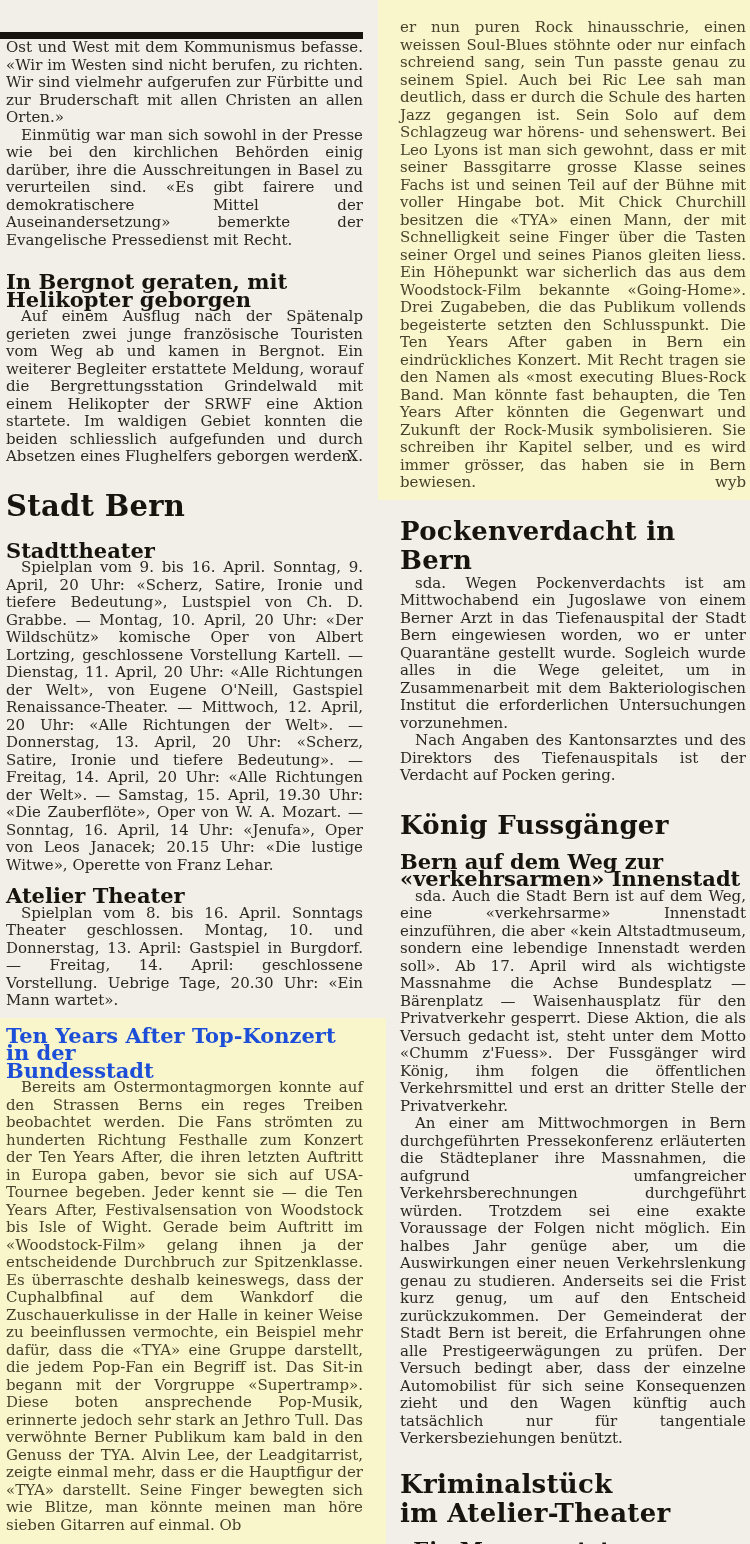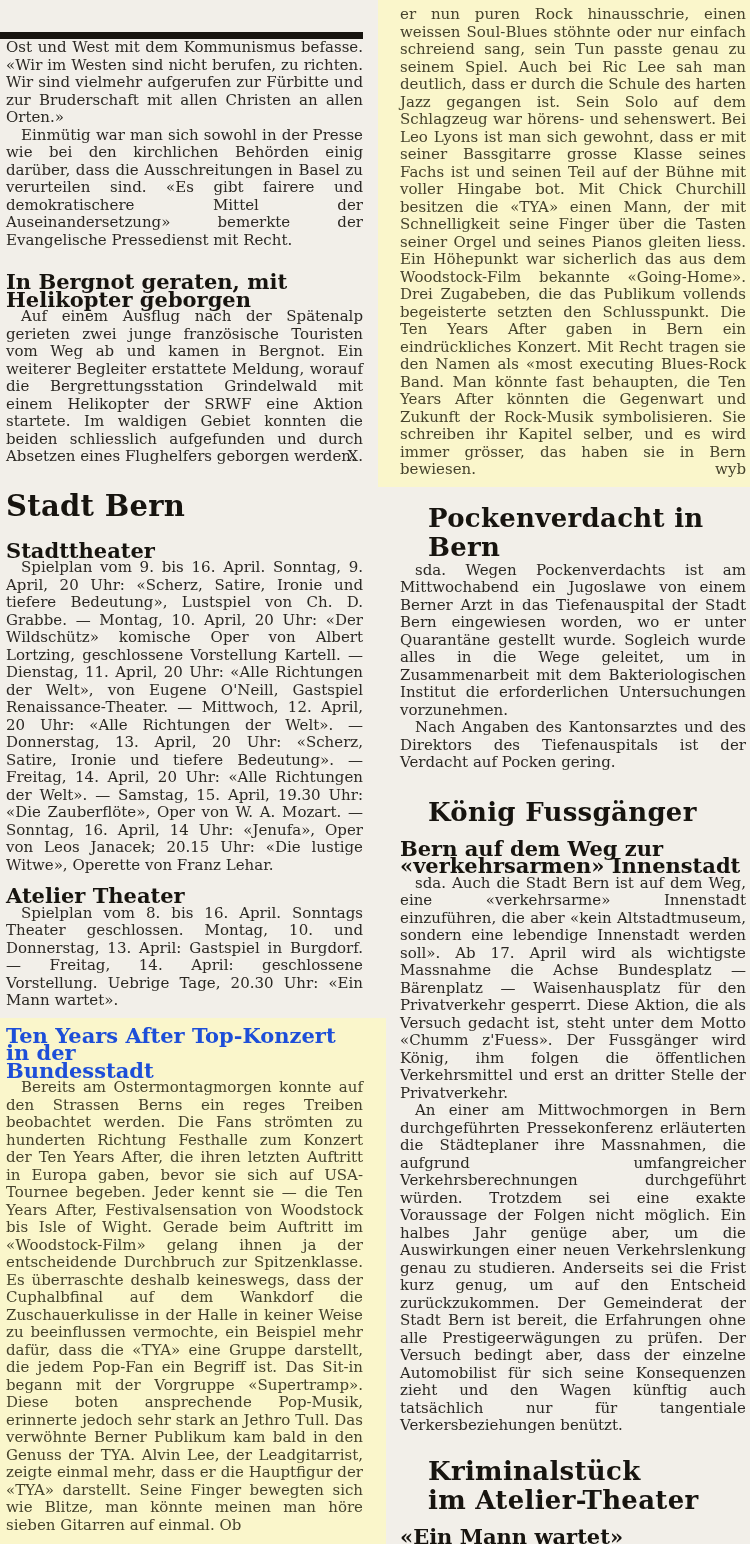--- a/index.html
+++ b/index.html
@@ -33,34 +33,34 @@
   }
   .ind{text-indent:15px;}
   .subhead{
     font-weight:bold;font-size:21px;line-height:17.5px;
     color:var(--heading-ink);text-align:left;
   }
   .headline{
     font-weight:bold;color:var(--heading-ink);letter-spacing:0.3px;
   }
   .headline-xl{font-size:29px;line-height:32px;}
-  .headline-lg{font-size:26px;line-height:29px;margin-left:28px;}
+  .headline-lg{font-size:26px;line-height:29px;}
   .sig{
     text-align:right;margin-top:-17.5px;font-size:15px;line-height:17.5px;
   }
 
   .highlight-left{
     background:var(--highlight);color:var(--highlight-ink);
     margin:8px -23px 0 -6px;
     padding:9px 23px 40px 6px;
   }
   .highlight-right{
     background:var(--highlight);color:var(--highlight-ink);
     margin:0 -4px 0 -22px;
-    padding:6px 4px 8px 22px;
+    padding:19px 4px 8px 22px;
   }
   .highlight-left .subhead,
   .highlight-right .subhead{color:#1d4ed8;}
 
   
   .mt-p1{margin-top:46px;}
   .mt-bergnot-h{margin-top:24px;}
   .mt-bergnot-p{margin-top:9px;}
   .mt-stadt{margin-top:24px;}
   .mt-9{margin-top:20px;}
@@ -74,21 +74,21 @@
 </head>
 <body>
 
 <div class="col col-left">
 
   <div class="masthead">
     <div class="masthead-rule"></div>
   </div>
 
   <p class="body-text mt-p1">Ost und West mit dem Kommunismus befasse. «Wir im Westen sind nicht berufen, zu richten. Wir sind vielmehr aufgerufen zur Fürbitte und zur Bruderschaft mit allen Christen an allen Orten.»</p>
-  <p class="body-text ind">Einmütig war man sich sowohl in der Presse wie bei den kirchlichen Behörden einig darüber, dass die Ausschreitungen in Basel zu verurteilen sind. «Es gibt fairere und demokratischere Mittel der Auseinandersetzung» bemerkte der Evangelische Pressedienst mit Recht.</p>
+  <p class="body-text ind">Einmütig war man sich sowohl in der Presse wie bei den kirchlichen Behörden einig darüber, ihre die Ausschreitungen in Basel zu verurteilen sind. «Es gibt fairere und demokratischere Mittel der Auseinandersetzung» bemerkte der Evangelische Pressedienst mit Recht.</p>
 
   <div class="subhead mt-bergnot-h">In Bergnot geraten, mit Helikopter geborgen</div>
   <p class="body-text ind mt-bergnot-p">Auf einem Ausflug nach der Spätenalp gerieten zwei junge französische Touristen vom Weg ab und kamen in Bergnot. Ein weiterer Begleiter erstattete Meldung, worauf die Bergrettungsstation Grindelwald mit einem Helikopter der SRWF eine Aktion startete. Im waldigen Gebiet konnten die beiden schliesslich aufgefunden und durch Absetzen eines Flughelfers geborgen werden.</p>
   <div class="sig">X.</div>
 
   <div class="headline headline-xl mt-stadt">Stadt Bern</div>
 
   <div class="subhead mt-9">Stadttheater</div>
   <p class="body-text ind mt-9">Spielplan vom 9. bis 16. April. Sonntag, 9. April, 20 Uhr: «Scherz, Satire, Ironie und tiefere Bedeutung», Lustspiel von Ch. D. Grabbe. — Montag, 10. April, 20 Uhr: «Der Wildschütz» komische Oper von Albert Lortzing, geschlossene Vorstellung Kartell. — Dienstag, 11. April, 20 Uhr: «Alle Richtungen der Welt», von Eugene O'Neill, Gastspiel Renaissance-Theater. — Mittwoch, 12. April, 20 Uhr: «Alle Richtungen der Welt». — Donnerstag, 13. April, 20 Uhr: «Scherz, Satire, Ironie und tiefere Bedeutung». — Freitag, 14. April, 20 Uhr: «Alle Richtungen der Welt». — Samstag, 15. April, 19.30 Uhr: «Die Zauberflöte», Oper von W. A. Mozart. — Sonntag, 16. April, 14 Uhr: «Jenufa», Oper von Leos Janacek; 20.15 Uhr: «Die lustige Witwe», Operette von Franz Lehar.</p>
 

